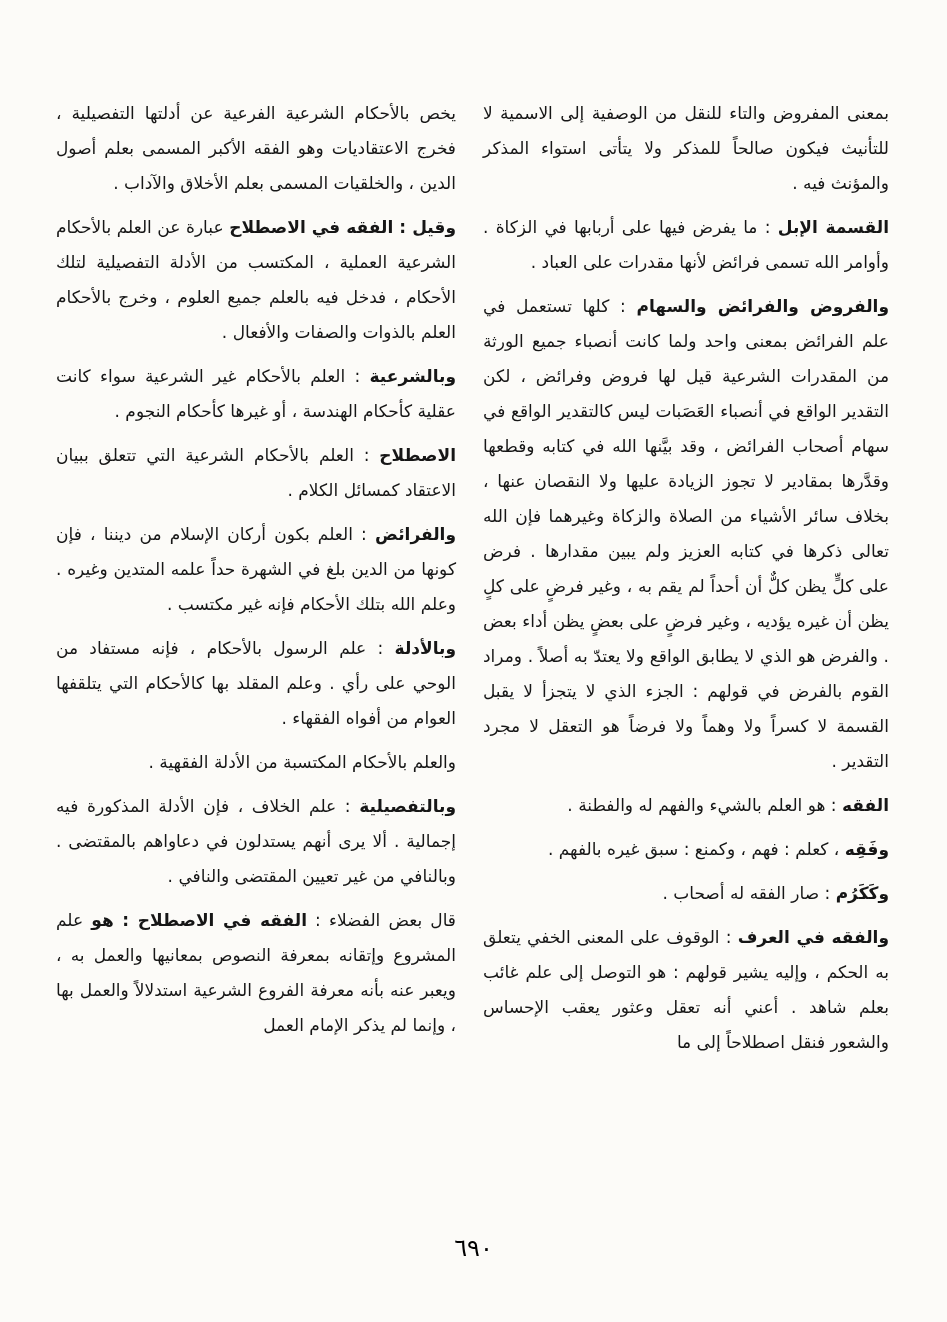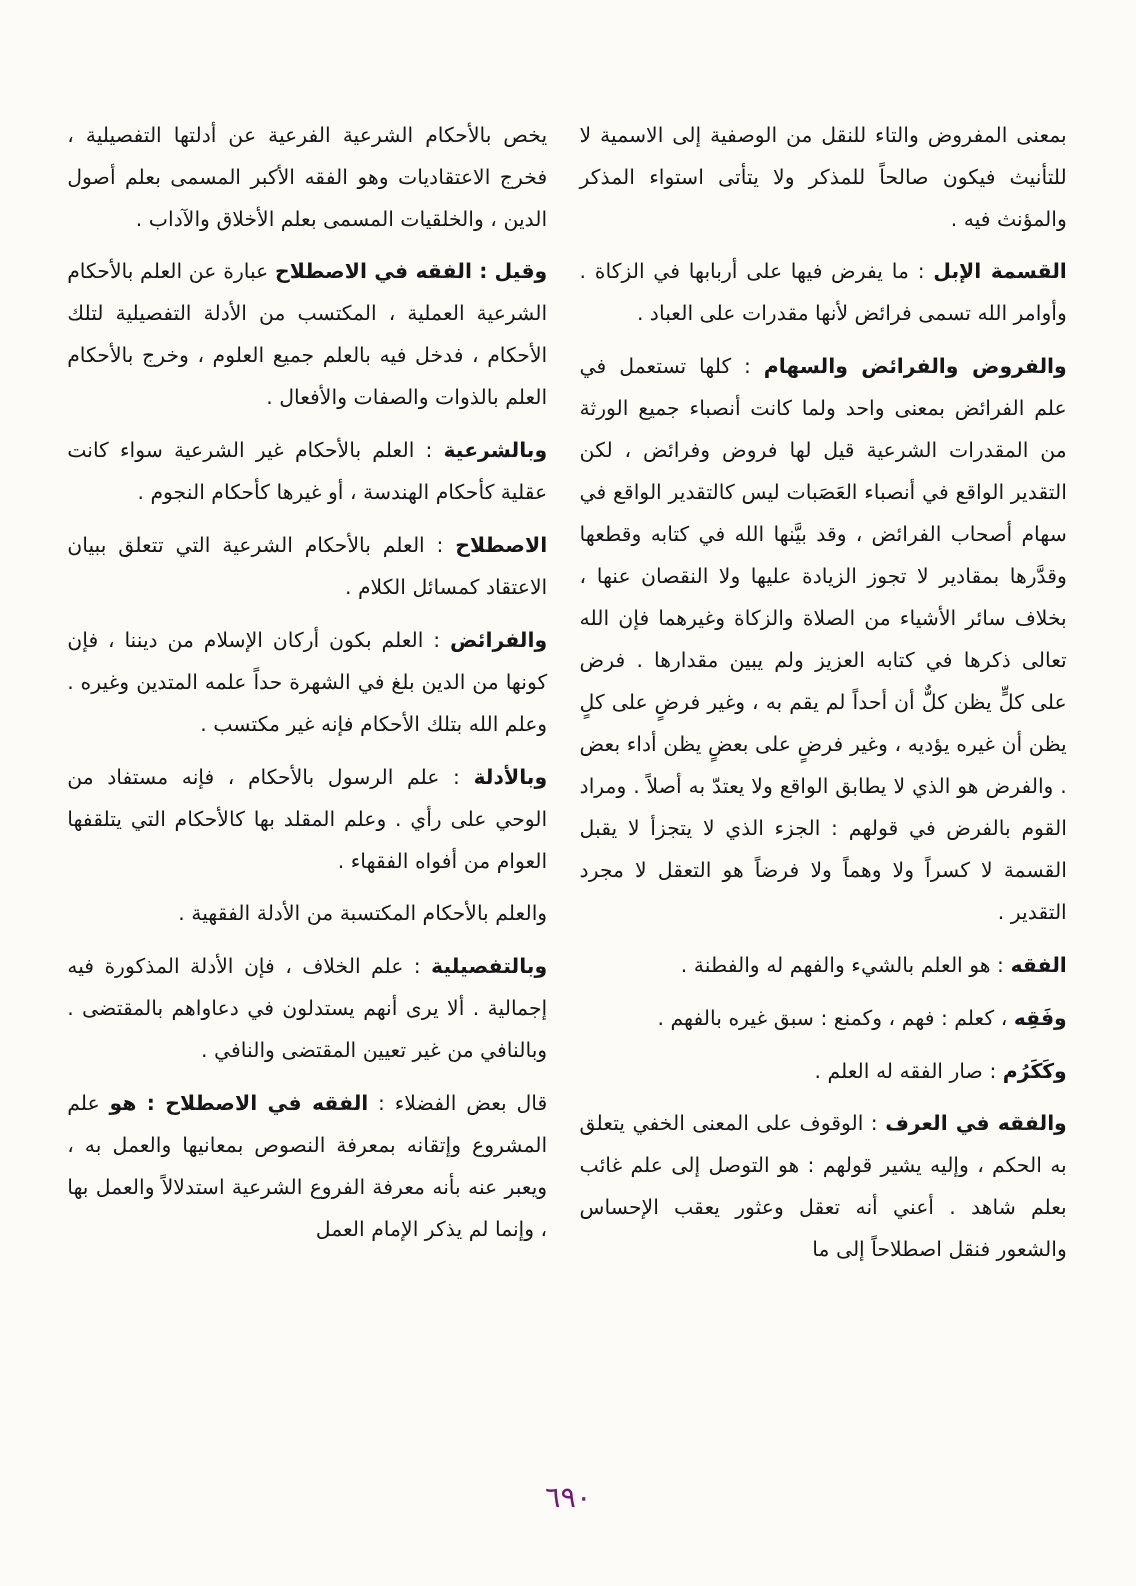--- a/index.html
+++ b/index.html
@@ -43,34 +43,34 @@
     font-weight: normal;
   }
   .page-number {
     position: absolute;
     top: 1234px;
     left: 0;
     width: 100%;
     text-align: center;
     font-size: 24px;
     letter-spacing: 2px;
-    color: #701a75;
+    color: #000000;
   }
 </style>
 </head>
 <body>
 
 <div class="page">
   <div class="col col-right">
       <p class="para"><span class="body-text">بمعنى المفروض والتاء للنقل من الوصفية إلى الاسمية لا للتأنيث فيكون صالحاً للمذكر ولا يتأتى استواء المذكر والمؤنث فيه .</span></p>
       <p class="para"><span class="lead">القسمة الإبل</span><span class="body-text"> : ما يفرض فيها على أربابها في الزكاة . وأوامر الله تسمى فرائض لأنها مقدرات على العباد .</span></p>
       <p class="para"><span class="lead">والفروض والفرائض والسهام</span><span class="body-text"> : كلها تستعمل في علم الفرائض بمعنى واحد ولما كانت أنصباء جميع الورثة من المقدرات الشرعية قيل لها فروض وفرائض ، لكن التقدير الواقع في أنصباء العَصَبات ليس كالتقدير الواقع في سهام أصحاب الفرائض ، وقد بيَّنها الله في كتابه وقطعها وقدَّرها بمقادير لا تجوز الزيادة عليها ولا النقصان عنها ، بخلاف سائر الأشياء من الصلاة والزكاة وغيرهما فإن الله تعالى ذكرها في كتابه العزيز ولم يبين مقدارها . فرض على كلٍّ يظن كلٌّ أن أحداً لم يقم به ، وغير فرضٍ على كلٍ يظن أن غيره يؤديه ، وغير فرضٍ على بعضٍ يظن أداء بعض . والفرض هو الذي لا يطابق الواقع ولا يعتدّ به أصلاً . ومراد القوم بالفرض في قولهم : الجزء الذي لا يتجزأ لا يقبل القسمة لا كسراً ولا وهماً ولا فرضاً هو التعقل لا مجرد التقدير .</span></p>
       <p class="para"><span class="lead">الفقه</span><span class="body-text"> : هو العلم بالشيء والفهم له والفطنة .</span></p>
       <p class="para"><span class="lead">وفَقِه</span><span class="body-text"> ، كعلم : فهم ، وكمنع : سبق غيره بالفهم .</span></p>
-      <p class="para"><span class="lead">وكَكَرُم</span><span class="body-text"> : صار الفقه له العلم .</span></p>
+      <p class="para"><span class="lead">وكَكَرُم</span><span class="body-text"> : صار الفقه له أصحاب .</span></p>
       <p class="para"><span class="lead">والفقه في العرف</span><span class="body-text"> : الوقوف على المعنى الخفي يتعلق به الحكم ، وإليه يشير قولهم : هو التوصل إلى علم غائب بعلم شاهد . أعني أنه تعقل وعثور يعقب الإحساس والشعور فنقل اصطلاحاً إلى ما</span></p>
     </div>
   <div class="col col-left">
       <p class="para"><span class="body-text">يخص بالأحكام الشرعية الفرعية عن أدلتها التفصيلية ، فخرج الاعتقاديات وهو الفقه الأكبر المسمى بعلم أصول الدين ، والخلقيات المسمى بعلم الأخلاق والآداب .</span></p>
       <p class="para"><span class="lead">وقيل : الفقه في الاصطلاح</span><span class="body-text"> عبارة عن العلم بالأحكام الشرعية العملية ، المكتسب من الأدلة التفصيلية لتلك الأحكام ، فدخل فيه بالعلم جميع العلوم ، وخرج بالأحكام العلم بالذوات والصفات والأفعال .</span></p>
       <p class="para"><span class="lead">وبالشرعية</span><span class="body-text"> : العلم بالأحكام غير الشرعية سواء كانت عقلية كأحكام الهندسة ، أو غيرها كأحكام النجوم .</span></p>
       <p class="para"><span class="lead">الاصطلاح</span><span class="body-text"> : العلم بالأحكام الشرعية التي تتعلق ببيان الاعتقاد كمسائل الكلام .</span></p>
       <p class="para"><span class="lead">والفرائض</span><span class="body-text"> : العلم بكون أركان الإسلام من ديننا ، فإن كونها من الدين بلغ في الشهرة حداً علمه المتدين وغيره . وعلم الله بتلك الأحكام فإنه غير مكتسب .</span></p>
       <p class="para"><span class="lead">وبالأدلة</span><span class="body-text"> : علم الرسول بالأحكام ، فإنه مستفاد من الوحي على رأي . وعلم المقلد بها كالأحكام التي يتلقفها العوام من أفواه الفقهاء .</span></p>
       <p class="para"><span class="body-text">والعلم بالأحكام المكتسبة من الأدلة الفقهية .</span></p>

